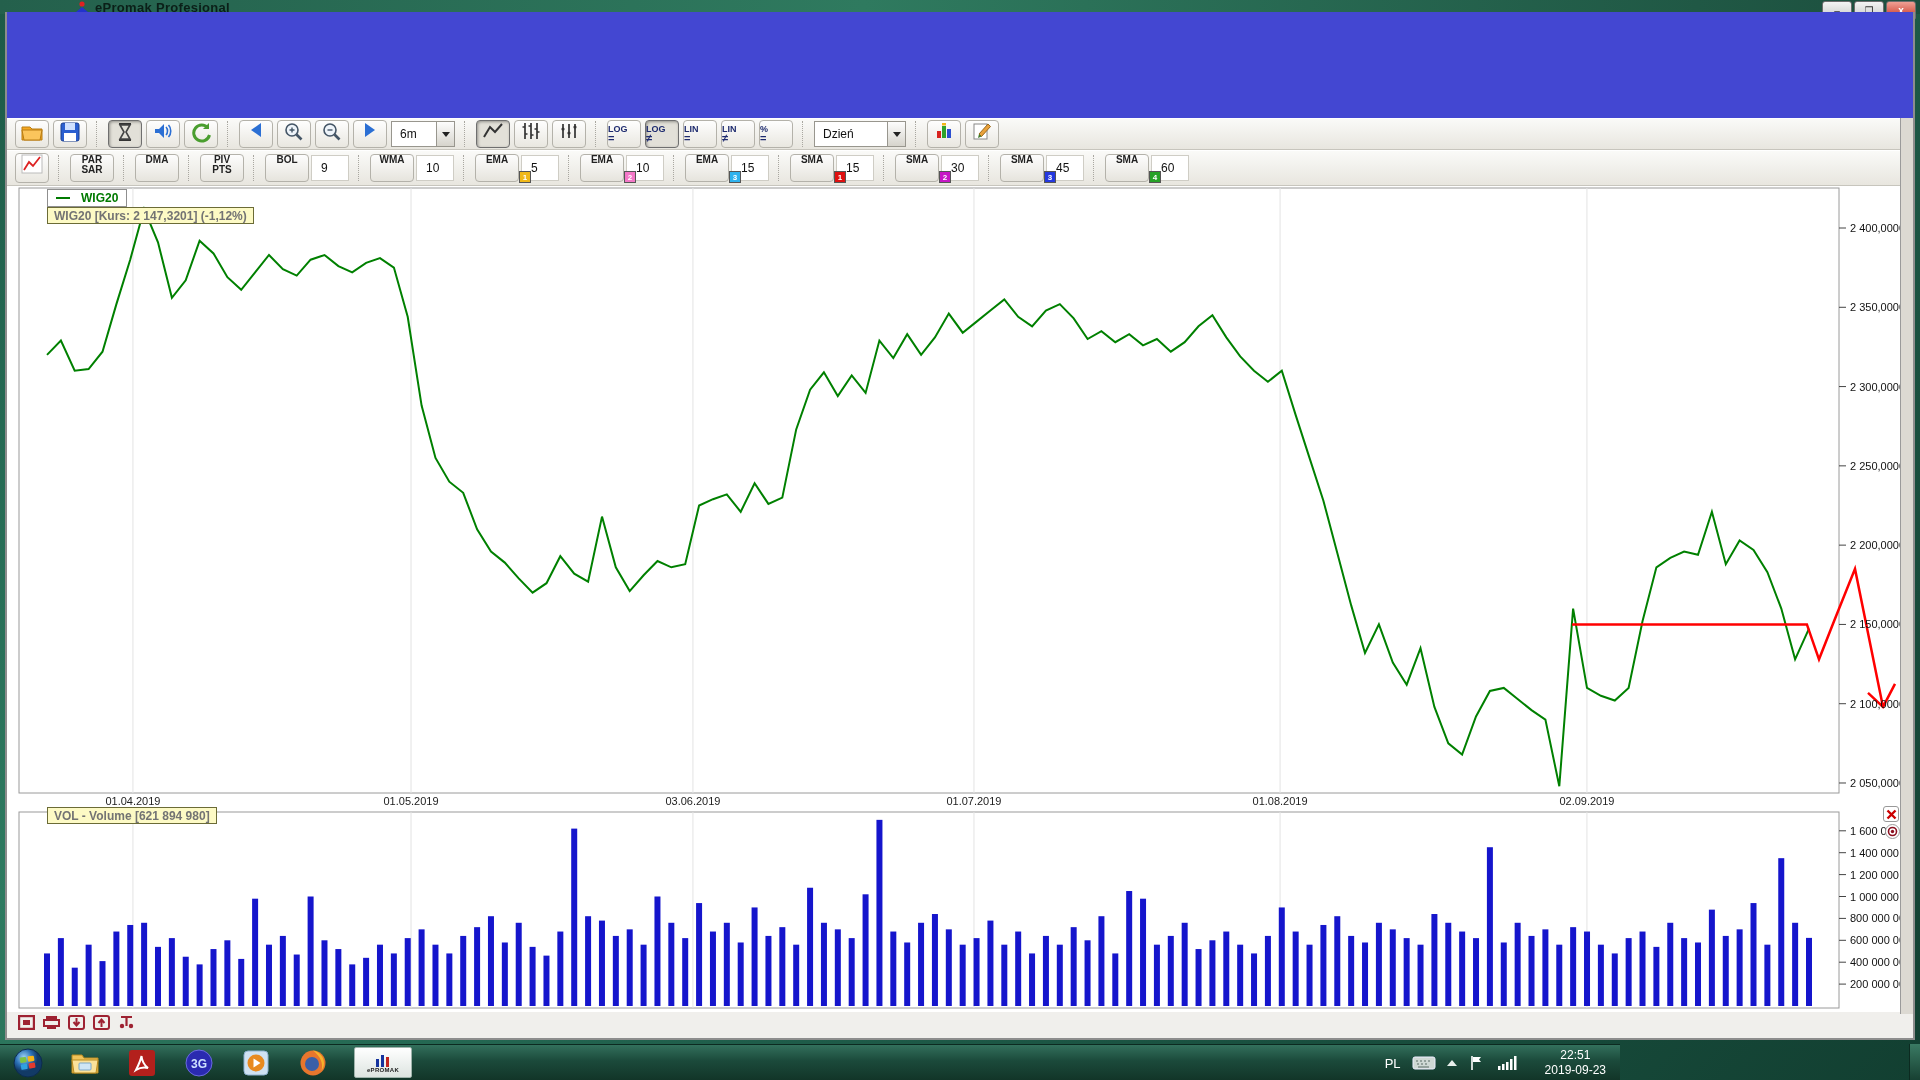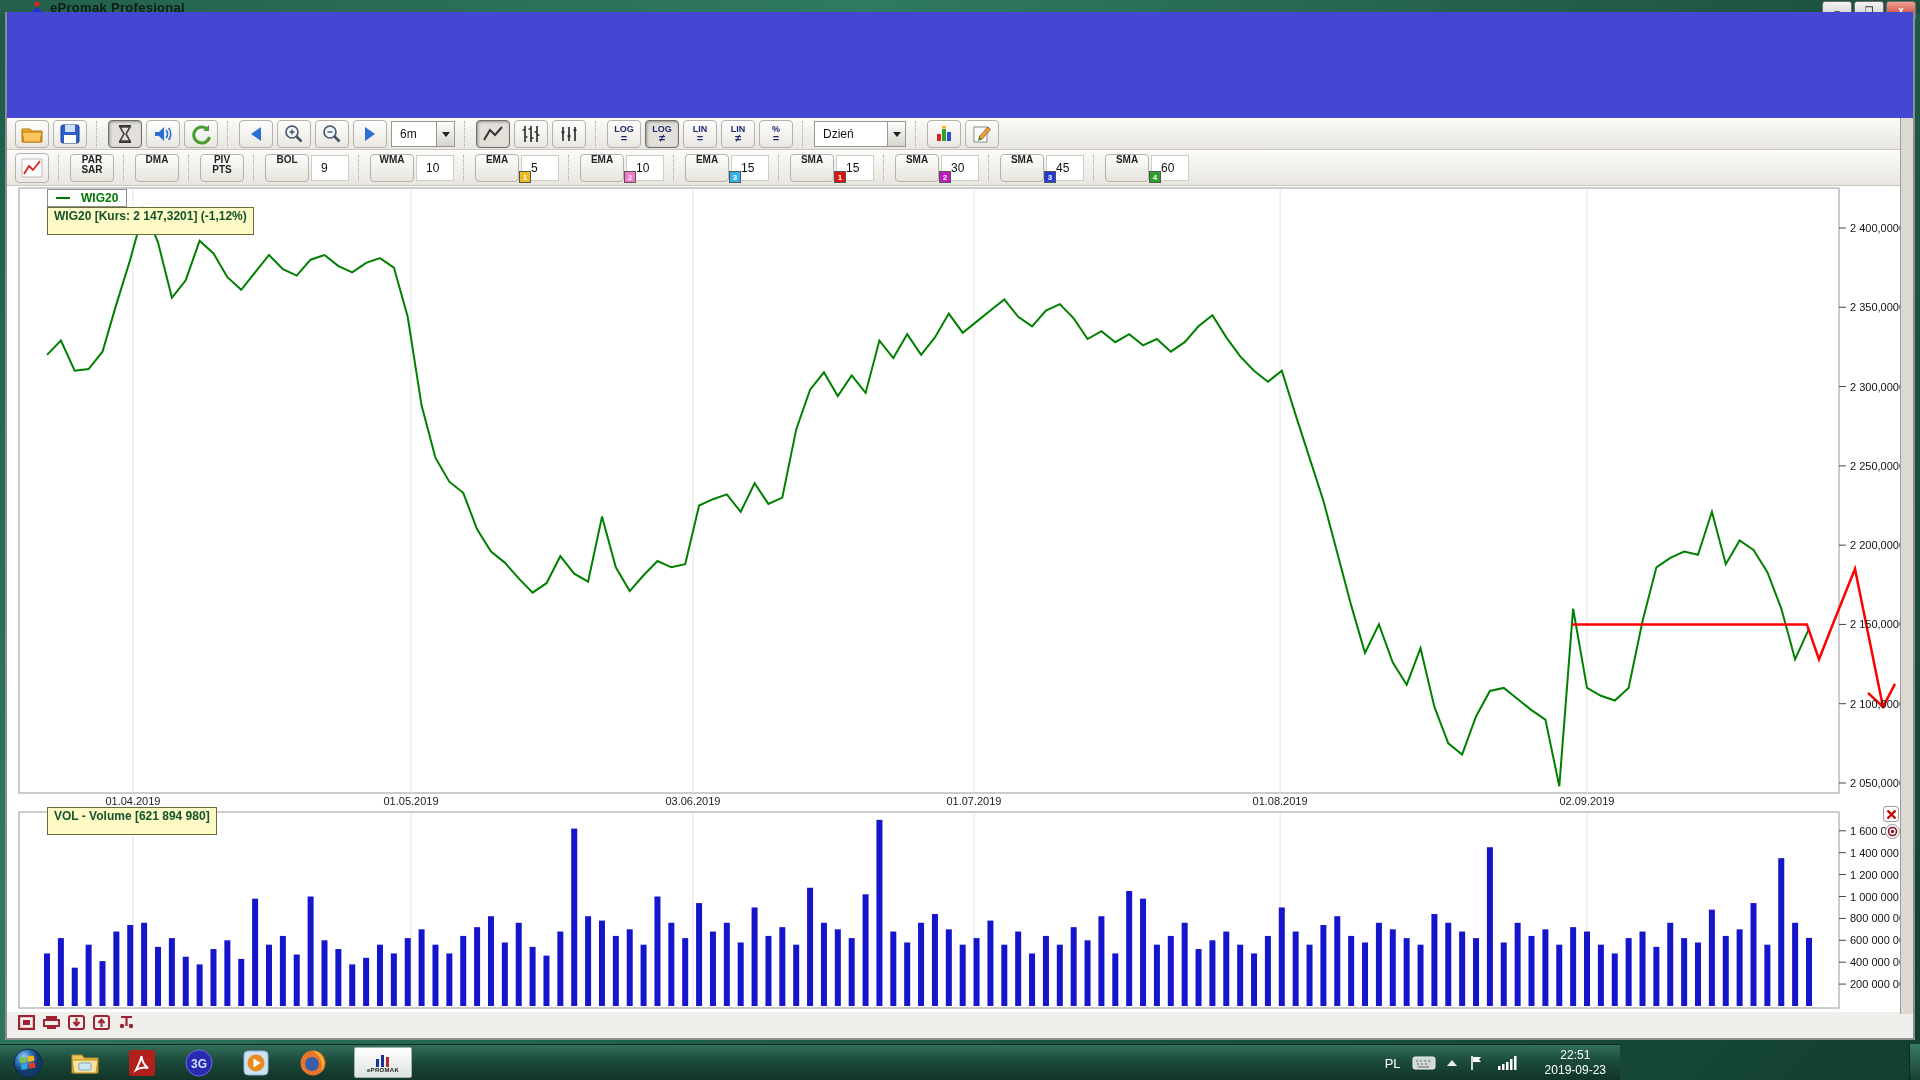--- a/index.html
+++ b/index.html
@@ -4,41 +4,41 @@
 <style>
   * { margin:0; padding:0; box-sizing:border-box; }
   html,body { width:1920px; height:1080px; overflow:hidden;
     font-family:"Liberation Sans", sans-serif; }
   .screen { position:relative; width:1920px; height:1080px;
     background:linear-gradient(135deg,#1d5a47 0%,#2e7a60 30%,#1f5d4a 60%,#123f31 100%); }
 
   
   .titlebar { position:absolute; left:0; top:0; width:1920px; height:14px;
     background:linear-gradient(90deg,#24604c,#2f7a5f 45%,#1c4f3e);
-    display:flex; align-items:flex-start; z-index:1; }
+    display:flex; align-items:flex-start; z-index:1;padding-left:45px; }
   .title-ico { margin:1px 6px 0 30px; }
   .title-txt { font-size:13px; font-weight:bold; color:#0b1f18; letter-spacing:.3px; }
   .winbtns { position:absolute; right:4px; top:1px; display:flex; gap:2px; z-index:1; }
   .winbtn { width:30px; height:18px; border:1px solid #6d6d6d; border-radius:3px 3px 0 0;
     background:linear-gradient(#f4f4f4,#c9ccc9); display:flex; align-items:center; justify-content:center;
     font-size:10px; color:#333; }
   .winbtn.close { background:linear-gradient(#efa094,#c8392a); color:#fff; font-weight:bold; }
 
   
   .frame { position:absolute; left:5px; top:12px; width:1910px; height:1028px;
     background:#f0efec; border-left:2px solid #8d8d8d; border-right:2px solid #8d8d8d;
     border-bottom:2px solid #8d8d8d; z-index:2; }
   .banner { position:absolute; left:0; top:0; width:100%; height:106px; background:#4347d2; }
 
   
   .toolbar { position:absolute; left:0; width:100%; display:flex; align-items:center;
     background:linear-gradient(#fafaf8,#e8e6df); border-top:1px solid #fff; border-bottom:1px solid #c7c5bd; }
   .tb1 { top:106px; height:32px; padding-left:8px; gap:4px; }
   .tb2 { top:138px; height:36px; padding-left:8px; gap:4px; }
-  .btn { display:flex; align-items:center; justify-content:center; width:34px; height:28px;
+  .btn { display:flex; justify-content:center; width:34px; height:28px;
     border:1px solid #b4b2aa; border-radius:4px; background:linear-gradient(#fefefe,#e9e7e0); }
   .btn.pressed { border:1px solid #6f6f6f; box-shadow:inset 1px 1px 3px rgba(0,0,0,.35); background:#e2e0d8; }
   .btn.txtbtn { flex-direction:column; font-size:9px; font-weight:bold; color:#1d2a6e; line-height:9px; }
   .sep { width:3px; height:26px; border-left:1px dotted #a9a7a0; margin:0 5px; }
   .combo { display:flex; align-items:stretch; height:26px; background:#fff; border:1px solid #98968e;justify-content:space-between; }
   .combo .txt { display:flex; align-items:center; padding:0 8px; font-size:12px; color:#111; }
   .combo .dd { width:18px; background:linear-gradient(#fdfdfd,#d6d4cc); border-left:1px solid #98968e;
     display:flex; align-items:center; justify-content:center; }
   .tri-down { width:0; height:0; border-left:4px solid transparent; border-right:4px solid transparent;
     border-top:5px solid #222; }
@@ -54,22 +54,22 @@
     color:#fff; font-size:8px; font-weight:bold; display:flex; align-items:center; justify-content:center; }
 
   
   .chartwrap { position:absolute; left:0; top:174px; width:1906px; height:826px; background:#fff; }
   .rightstrip { position:absolute; right:0; top:106px; width:13px; height:896px;
     background:#dcd9d2; border-left:1px solid #9a9a9a; }
   .legendbox { position:absolute; left:40px; top:3px; height:18px; padding:0 8px; background:#fff;
     border:1px solid #8f8f8f; display:flex; align-items:center; gap:11px;
     font-size:12px; font-weight:bold; color:#007a00; }
   .legend-dash { width:14px; height:2px; background:#007a00; }
-  .ttip { position:absolute; height:28px; padding:1px 6px 0 6px; background:#fdfac5;
-    border:1px solid #6b6b36; font-size:12px; font-weight:bold; color:#14532d; white-space:nowrap; }
+  .ttip { position:absolute; height:17px; padding:1px 6px 0 6px; background:#fdfac5;
+    border:1px solid #6b6b36; font-size:12px; font-weight:bold; color:#737373; white-space:nowrap; }
   .ttip1 { left:40px; top:21px; }
   .ttip2 { left:40px; top:621px; }
   .vol-close { position:absolute; left:1876px; top:620px; width:16px; height:16px; background:#fff;
     border:1px solid #999; border-radius:3px; display:flex; align-items:center; justify-content:center; }
   .vol-target { position:absolute; left:1878px; top:638px; width:15px; height:15px; background:#fff;
     border:1px solid #999; border-radius:8px; display:flex; align-items:center; justify-content:center; }
 
   
   .miniicons { position:absolute; left:10px; top:1002px; display:flex; gap:6px; }
   .mini { width:19px; height:17px; display:flex; align-items:center; justify-content:center; }

